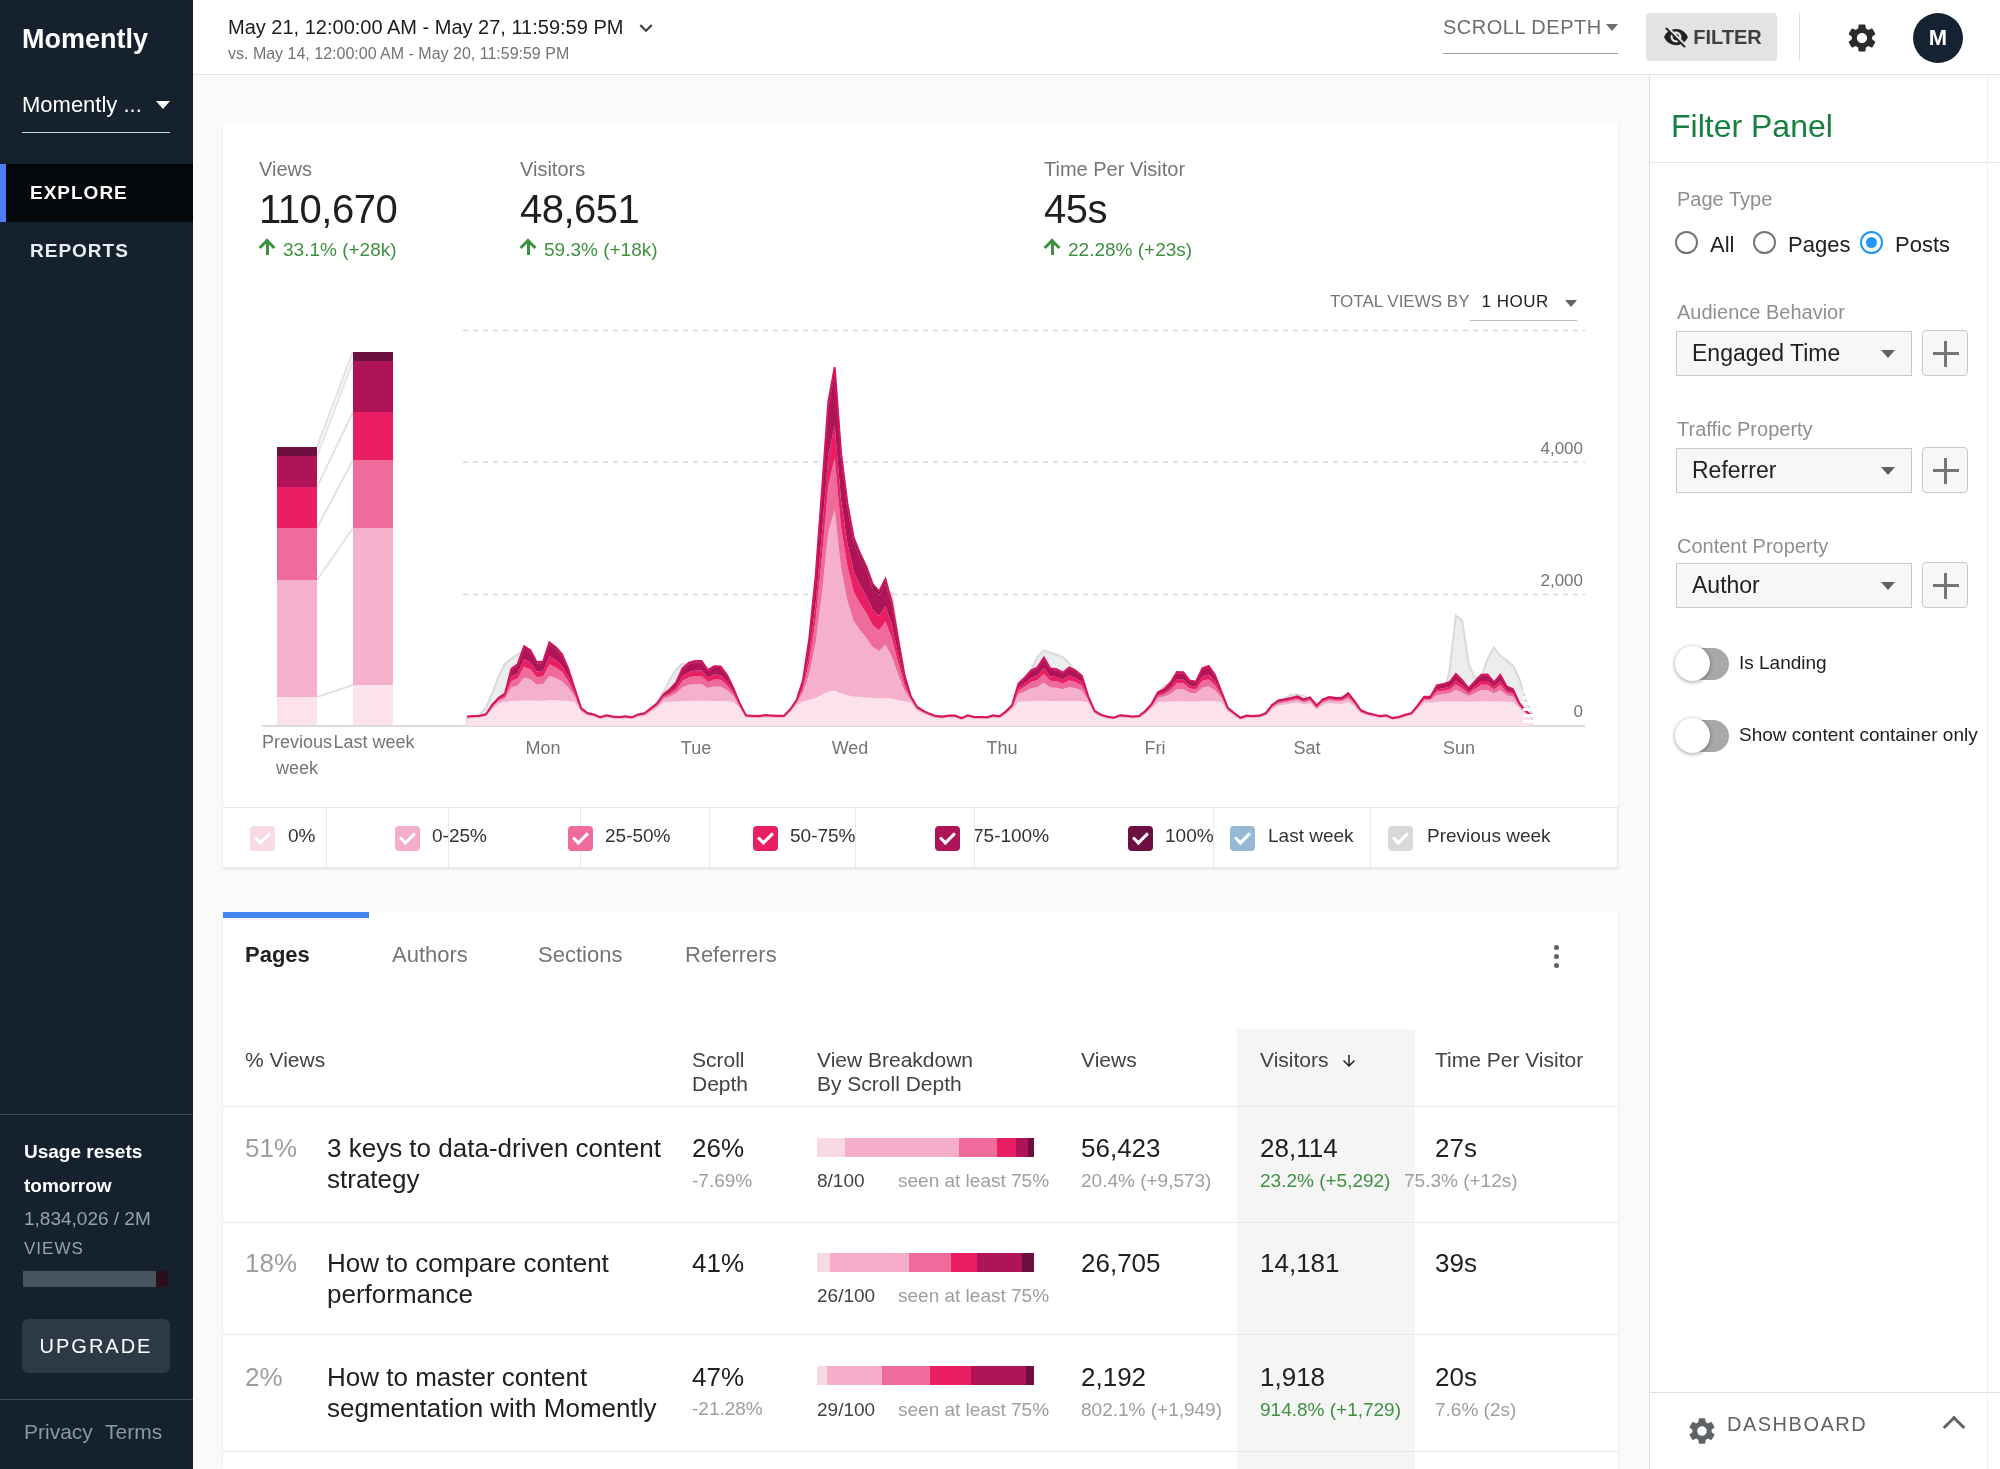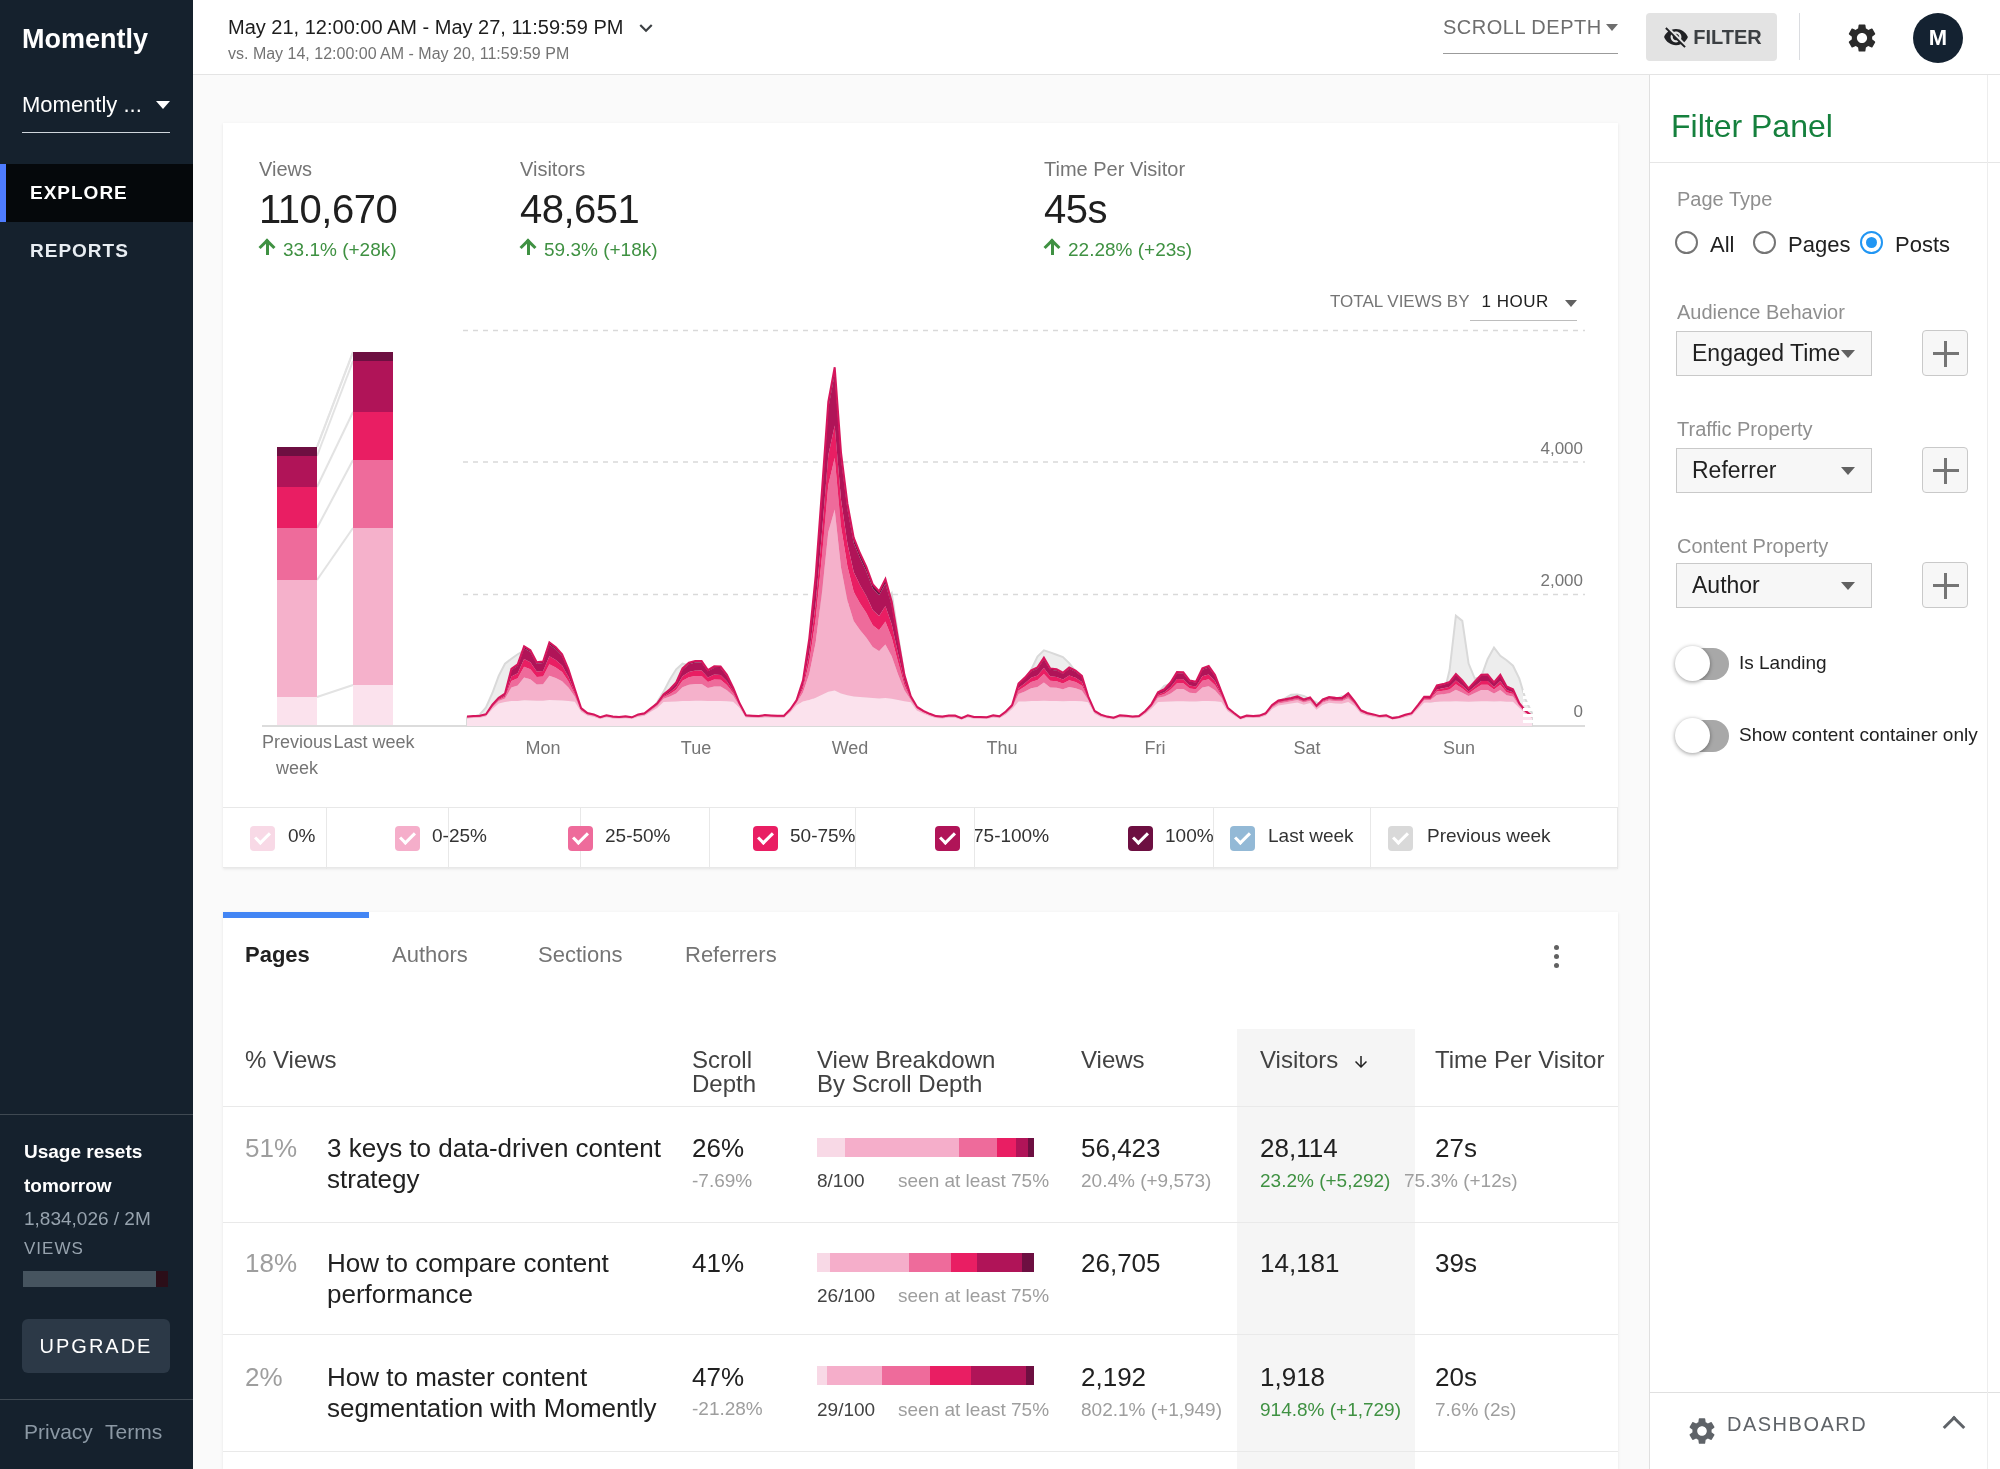--- a/index.html
+++ b/index.html
@@ -54,41 +54,41 @@
 #tvb .car { border-top-color:#616161; border-left-width:6px; border-right-width:6px; border-top-width:7px; margin-left:16px; }
 
 
 #legend { position:absolute; left:0; top:684px; width:1395px; height:61px; border-top:1px solid #e8e8e8; border-bottom:1px solid #e8e8e8; font-size:19px; color:#333; }
 .lcell { position:absolute; top:0; height:61px; border-right:1px solid #e8e8e8; }
 .cb { position:absolute; top:18px; width:25px; height:25px; border-radius:4px; }
 .cb:after { content:""; position:absolute; left:5px; top:6px; width:12px; height:6px; border-left:3px solid #fff; border-bottom:3px solid #fff; transform:rotate(-45deg); }
 .ltx { position:absolute; top:17px; }
 
 
-.th { position:absolute; font-size:24px; color:#424242; line-height:24px; }
+.th { position:absolute; font-size:21px; color:#424242; line-height:24px; }
 .td { position:absolute; font-size:26px; color:#212121; }
 .tdg { position:absolute; font-size:26px; color:#9e9e9e; }
 .sub { position:absolute; font-size:19px; color:#9e9e9e; }
 .subg { position:absolute; font-size:19px; color:#3f9142; }
 .subd { position:absolute; font-size:19px; color:#424242; }
 .rsep { position:absolute; left:0; width:1395px; height:1px; background:#e9e9e9; }
 .mbar { position:absolute; height:19px; }
 .mbar span { display:block; float:left; height:19px; }
 #graycol { position:absolute; left:1014px; top:117px; width:178px; height:440px; background:#f5f5f5; }
 .tab { position:absolute; top:30px; font-size:22px; color:#757575; }
 #kebab { position:absolute; left:1331px; top:33px; width:5px; height:5px; background:#616161; border-radius:50%; box-shadow:0 9px 0 #616161, 0 18px 0 #616161; }
 
 
 #panel { position:absolute; left:1649px; top:75px; width:351px; height:1394px; background:#fff; border-left:1px solid #e0e0e0; }
 #panel h1 { position:absolute; left:21px; top:33px; font-size:32px; font-weight:normal; color:#15803d; }
 #phr { position:absolute; left:0; top:87px; width:351px; height:1px; background:#e6e6e6; }
 .plab { position:absolute; left:27px; font-size:20px; color:#8f8f8f; }
 .radio { position:absolute; width:23px; height:23px; border:2px solid #757575; border-radius:50%; }
 .rlab { position:absolute; font-size:22px; color:#212121; }
-.dd { position:absolute; left:26px; width:196px; height:45px; background:#f7f7f7; border:1px solid #c9c9c9; font-size:23px; color:#212121; line-height:43px; padding-left:15px; }
+.dd { position:absolute; left:26px; width:236px; height:45px; background:#f7f7f7; border:1px solid #c9c9c9; font-size:23px; color:#212121; line-height:43px; padding-left:15px; }
 .dd .car { border-top-color:#616161; border-left-width:7px; border-right-width:7px; border-top-width:8px; position:absolute; right:16px; top:18px; }
 .plus { position:absolute; left:272px; width:46px; height:46px; background:#f7f7f7; border:1px solid #c9c9c9; border-radius:4px; }
 .plus:before { content:""; position:absolute; left:10px; top:21px; width:26px; height:3px; background:#757575; }
 .plus:after { content:""; position:absolute; left:21px; top:10px; width:3px; height:26px; background:#757575; }
 .tog { position:absolute; left:28px; width:51px; height:32px; border-radius:16px; background:#a8a8a8; }
 .tog:after { content:""; position:absolute; left:-3px; top:-2px; width:35px; height:35px; border-radius:50%; background:#fff; box-shadow:0 1px 4px rgba(0,0,0,0.4); }
 .tlab { position:absolute; left:89px; font-size:19px; color:#212121; white-space:nowrap; }
 #pfoot { position:absolute; left:0; top:1317px; width:351px; border-top:1px solid #e0e0e0; height:77px; }
 #dashl { position:absolute; left:77px; top:20px; font-size:20px; letter-spacing:1.5px; color:#5f6368;text-align:center; }
 #chev { position:absolute; left:296px; top:26px; width:16px; height:16px; border-left:3px solid #5f6368; border-top:3px solid #5f6368; transform:rotate(45deg); }

